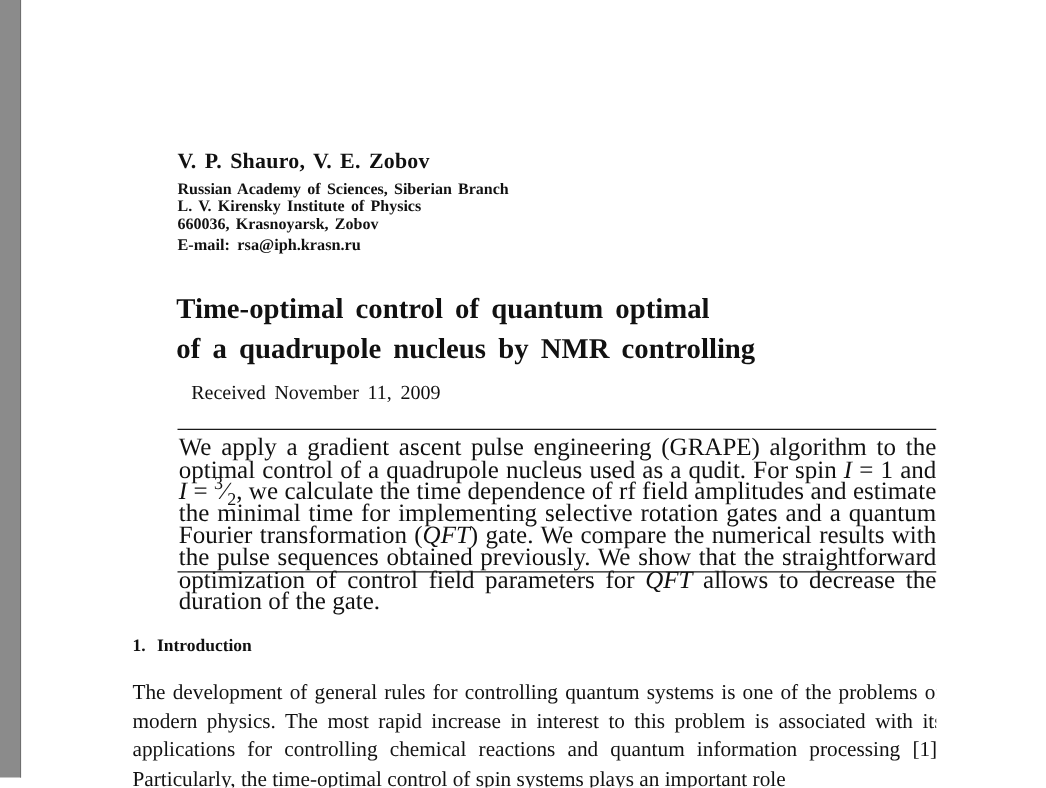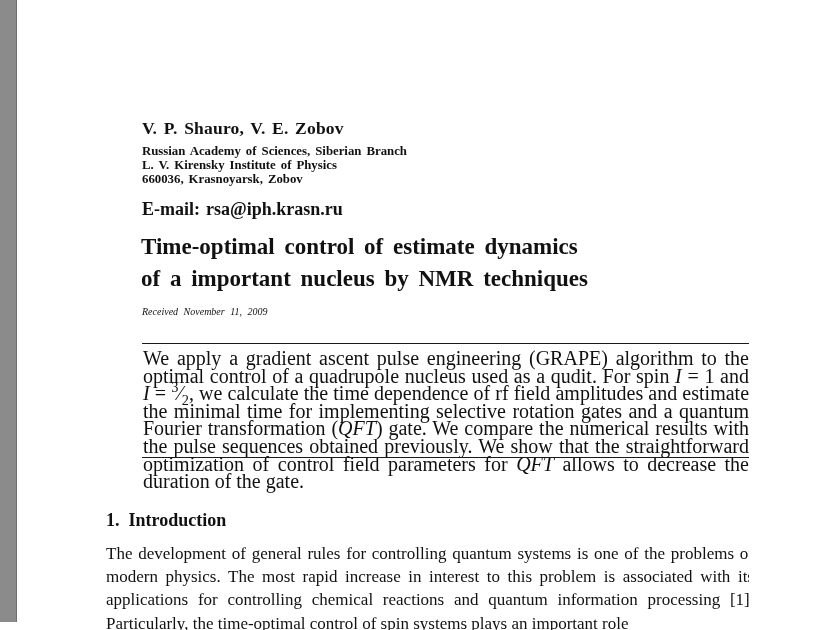--- a/index.html
+++ b/index.html
@@ -34,37 +34,37 @@
   .authors {
     font-size: 17.5px; font-weight: bold; letter-spacing: 0.2px;
     word-spacing: 2px; line-height: 20px; white-space: nowrap;
   }
   .affiliation {
     margin-top: 6px;
     font-size: 12.8px; font-weight: bold;
     line-height: 14.2px; word-spacing: 1.8px; white-space: nowrap;
   }
   .email-line {
-    margin-top: 12px;
-    font-size: 18px; font-weight: bold;
+    margin-top: 1px;
+    font-size: 13px; font-weight: bold;
     word-spacing: 1.8px; white-space: nowrap;
   }
   .email-line .addr { margin-left: 6px; }
 
   
   .paper-title {
     position: absolute; left: 124px; top: 231px;
     width: 580px;
     font-size: 23px; font-weight: bold;
     line-height: 32px; word-spacing: 4px; white-space: nowrap;
   }
 
   .received {
-    position: absolute; left: 125px; top: 306px;
-    font-size: 10px; font-style: italic;
+    position: absolute; left: 136px; top: 306px;
+    font-size: 16px; 
     word-spacing: 3px; white-space: nowrap;
   }
 
   .rule {
     position: absolute; left: 125px;
     width: 608px; height: 1px; background: #1a1a1a;
   }
   .rule-top    { top: 343px; }
   .rule-bottom { top: 457px; }
 
@@ -73,21 +73,21 @@
     width: 606px;
     font-size: 20px; line-height: 17.6px;
     text-align: justify;
   }
   .seg-i  { font-style: italic; }
   .seg-sup { vertical-align: super; font-size: 0.72em; line-height: 0; }
   .seg-sub { vertical-align: sub;   font-size: 0.72em; line-height: 0; }
 
   .section-heading {
     position: absolute; left: 89px; top: 510px;
-    font-size: 18px; font-weight: bold; white-space: nowrap;
+    font-size: 14px; font-weight: bold; white-space: nowrap;
   }
   .section-heading .sec-num { margin-right: 9px; }
 
   .intro-paragraph {
     position: absolute; left: 89px; top: 542px;
     width: 648px;
     font-size: 17px; line-height: 23.2px;
     text-align: justify;
   }
 </style>
@@ -107,22 +107,22 @@
         <div>Russian Academy of Sciences, Siberian Branch</div>
         <div>L. V. Kirensky Institute of Physics</div>
         <div>660036, Krasnoyarsk, Zobov</div>
       </div>
       <div class="email-line">
         <span>E-mail:</span><span class="addr">rsa@iph.krasn.ru</span>
       </div>
     </div>
 
     <div class="paper-title">
-      <div>Time-optimal control of estimate dynamics</div>
-      <div>of a important nucleus by NMR techniques</div>
+      <div>Time-optimal control of quantum optimal</div>
+      <div>of a quadrupole nucleus by NMR controlling</div>
     </div>
 
     <div class="received">Received November 11, 2009</div>
 
     <div class="rule rule-top"></div>
 
     <div class="abstract"><span>We apply a gradient ascent pulse engineering (GRAPE) algorithm to the optimal control of a quadrupole nucleus used as a qudit. For spin </span><span class="seg-i">I</span><span> = 1 and </span><span class="seg-i">I</span><span> = </span><span class="seg-sup">3</span><span>⁄</span><span class="seg-sub">2</span><span>, we calculate the time dependence of rf field amplitudes and estimate the minimal time for implementing selective rotation gates and a quantum Fourier transformation (</span><span class="seg-i">QFT</span><span>) gate. We compare the numerical results with the pulse sequences obtained previously. We show that the straightforward optimization of control field parameters for </span><span class="seg-i">QFT</span><span> allows to decrease the duration of the gate.</span></div>
 
     <div class="rule rule-bottom"></div>
 

